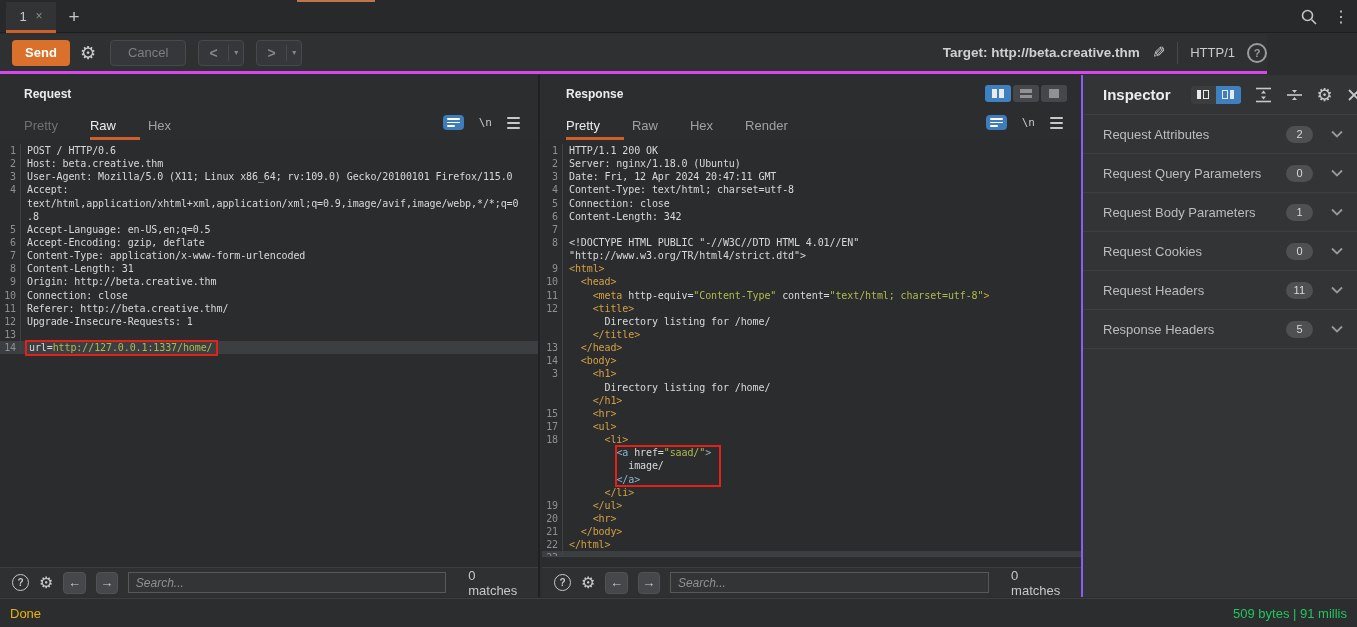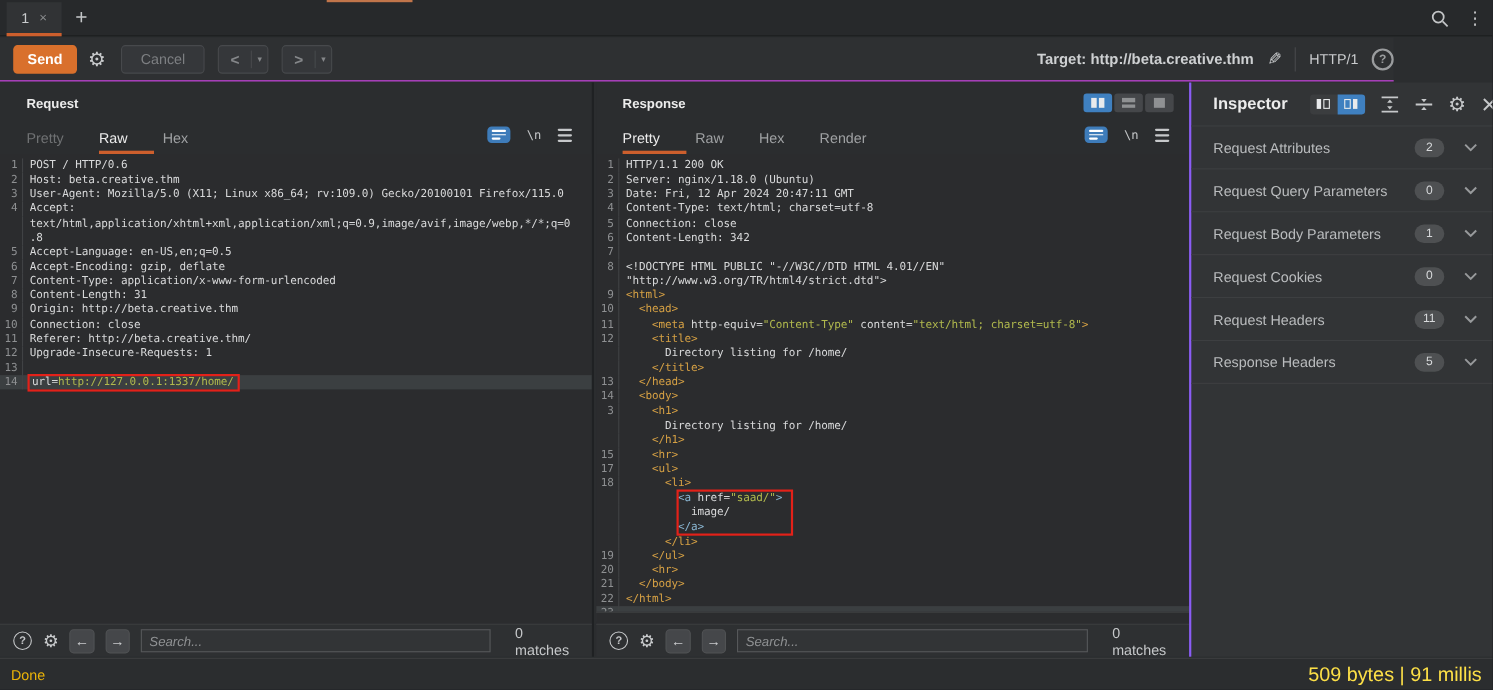--- a/index.html
+++ b/index.html
@@ -18,21 +18,21 @@
     background:#313335; display:flex; align-items:center; justify-content:center; gap:9px;
     border-bottom:3px solid #cd5f2d; cursor:pointer; }
   .rep-tab .t-label { font-size:13px; color:#c9cbcd; }
   .rep-tab .t-close { font-size:12px; color:#8b8d8f; }
   .tab-plus { position:absolute; left:62px; top:5px; width:24px; height:24px;
     display:flex; align-items:center; justify-content:center;
     font-size:19px; color:#c3c5c7; cursor:pointer; }
   .tabbar-right { position:absolute; right:8px; top:0; height:33px; display:flex; align-items:center; gap:16px; }
   
   .toolbar { position:absolute; left:0; top:34px; width:1267px; height:40px;
-    background:#2e3032; border-bottom:1px solid #d946ef; display:flex; align-items:center; }
+    background:#2e3032; border-bottom:3px solid #d946ef; display:flex; align-items:center; }
   .btn-send { margin-left:12px; width:58px; height:26px; background:#d9702c; border:none; border-radius:4px;
     color:#fff; font-weight:bold; font-size:13px; font-family:"Liberation Sans",sans-serif; cursor:pointer; }
   .icon-btn { background:none; border:none; color:#c6c8ca; cursor:pointer; display:flex; align-items:center; justify-content:center; }
   .gear-glyph { font-size:18px; line-height:1; color:#c9cbcd; }
   .btn-cancel { margin-left:14px; width:76px; height:26px; background:#35373a; border:1px solid #47494c;
     border-radius:4px; color:#7d7f82; font-size:13px; font-family:"Liberation Sans",sans-serif; }
   .split-btn { margin-left:12px; width:46px; height:26px; background:#35373a; border:1px solid #47494c;
     border-radius:4px; display:flex; align-items:center; color:#85878a; cursor:default; }
   .split-main { flex:1; text-align:center; font-size:14px; font-weight:bold; }
   .split-sep { width:1px; height:16px; background:#47494c; }
@@ -115,21 +115,21 @@
   .insp-sections { border-top:1px solid #3d3f41; }
   .insp-row { height:39px; display:flex; align-items:center; padding:0 14px 0 20px;
     border-bottom:1px solid #3d3f41; cursor:pointer; }
   .insp-label { font-size:13px; color:#babcbe; flex:1; }
   .badge { min-width:27px; height:17px; padding:0 8px; background:#4e5052; border-radius:9px;
     display:flex; align-items:center; justify-content:center; font-size:11px; color:#d8dadc; margin-right:18px; }
   
   .statusbar { position:absolute; left:0; top:598px; width:1357px; height:29px;
     background:#2b2d2f; border-top:1px solid #3c3e40; display:flex; align-items:center; padding:0 10px; }
   .status-left { font-size:13px; color:#eab308; }
-  .status-right { margin-left:auto; font-size:18px; color:#fde047; }
+  .status-right { margin-left:auto; font-size:13px; color:#22c55e; }
   svg { display:block; }
 </style>
 </head>
 <body>
 
 <div class="app">
 
   <div class="tabbar">
     <div class="top-orange-strip"></div>
     <div class="rep-tab">

